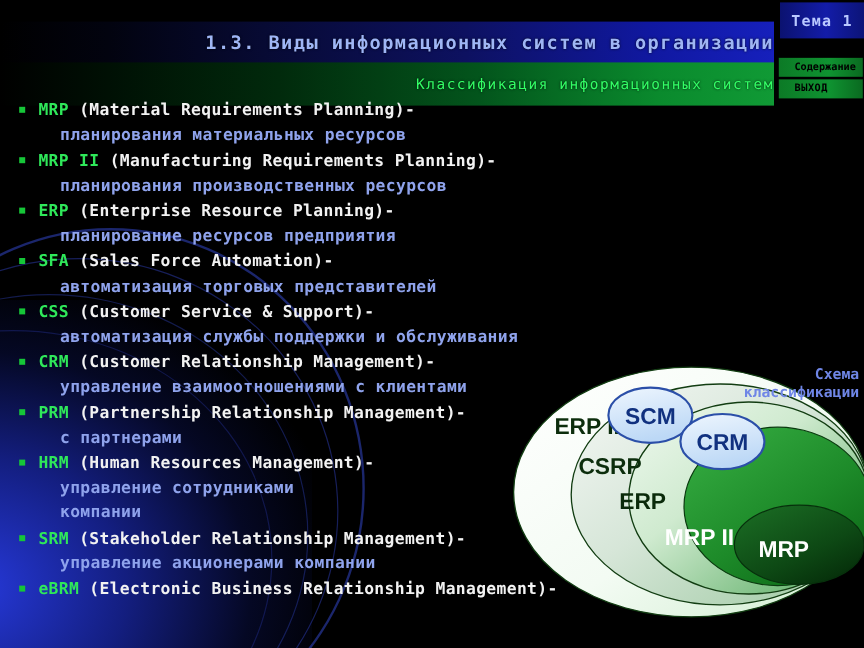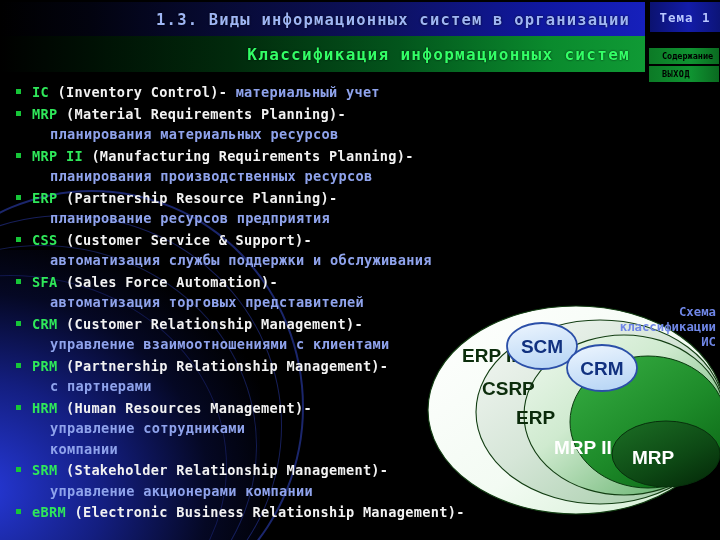--- a/index.html
+++ b/index.html
@@ -48,42 +48,43 @@
   
   .titlebar {
     position: absolute;
     left: 0;
     width: 645px;
     height: 36px;
     display: flex;
     align-items: center;
     justify-content: flex-end;
     box-sizing: border-box;
-    padding-right: 15px;
+    padding-right: 0;
     white-space: nowrap;
+    margin-top: 16px;
   }
   .titlebar-1 {
     top: 2px;
     background: linear-gradient(to right, #000000 0%, #02030f 14%, #070a33 34%, #0d1160 60%, #1018a0 84%, #1620bc 100%);
   }
   .titlebar-2 {
     top: 36px;
     background: linear-gradient(to right, #000000 0%, #001004 14%, #012a0c 36%, #03551c 62%, #0a8a2d 85%, #109a35 100%);
   }
   .title-1-text {
     color: #9fb6f5;
     font-size: 15.5px;
     font-weight: bold;
     letter-spacing: 1.2px;
     text-shadow: 0 0 2px rgba(0,0,0,0.9);
   }
   .title-2-text {
     color: #33ff66;
-    font-size: 16px;
-    font-weight: bold;
+    font-size: 12px;
+    font-weight: normal;
     letter-spacing: 1.3px;
     text-shadow: 0 0 2px rgba(0,0,0,0.9);
   }
 
   
   .btn-theme {
     position: absolute;
     left: 650px;
     top: 2px;
     width: 70px;
@@ -197,46 +198,42 @@
     <span class="title-2-text">Классификация информационных систем</span>
   </div>
 
   <div class="btn-theme">Тема 1</div>
   <div class="btn-small btn-contents">Содержание</div>
   <div class="btn-small btn-exit">ВЫХОД</div>
 
   <div class="bullet-list" id="bullet-list">
       <div class="bullet-item">
         <span class="bullet-mark"></span>
-        <div class="line"><span class="acr">IC</span> <span class="eng">(Inventory Control)-</span> <span class="rus">материальный учет</span></div>
-      </div>
-      <div class="bullet-item">
-        <span class="bullet-mark"></span>
         <div class="line"><span class="acr">MRP</span> <span class="eng">(Material Requirements Planning)-</span></div>
         <div class="line sub-line rus">планирования материальных ресурсов</div>
       </div>
       <div class="bullet-item">
         <span class="bullet-mark"></span>
         <div class="line"><span class="acr">MRP II</span> <span class="eng">(Manufacturing Requirements Planning)-</span></div>
         <div class="line sub-line rus">планирования производственных ресурсов</div>
       </div>
       <div class="bullet-item">
         <span class="bullet-mark"></span>
-        <div class="line"><span class="acr">ERP</span> <span class="eng">(Partnership Resource Planning)-</span></div>
+        <div class="line"><span class="acr">ERP</span> <span class="eng">(Enterprise Resource Planning)-</span></div>
         <div class="line sub-line rus">планирование ресурсов предприятия</div>
+      </div>
+      <div class="bullet-item">
+        <span class="bullet-mark"></span>
+        <div class="line"><span class="acr">SFA</span> <span class="eng">(Sales Force Automation)-</span></div>
+        <div class="line sub-line rus">автоматизация торговых представителей</div>
       </div>
       <div class="bullet-item">
         <span class="bullet-mark"></span>
         <div class="line"><span class="acr">CSS</span> <span class="eng">(Customer Service &amp; Support)-</span></div>
         <div class="line sub-line rus">автоматизация службы поддержки и обслуживания</div>
-      </div>
-      <div class="bullet-item">
-        <span class="bullet-mark"></span>
-        <div class="line"><span class="acr">SFA</span> <span class="eng">(Sales Force Automation)-</span></div>
-        <div class="line sub-line rus">автоматизация торговых представителей</div>
       </div>
       <div class="bullet-item">
         <span class="bullet-mark"></span>
         <div class="line"><span class="acr">CRM</span> <span class="eng">(Customer Relationship Management)-</span></div>
         <div class="line sub-line rus">управление взаимоотношениями с клиентами</div>
       </div>
       <div class="bullet-item">
         <span class="bullet-mark"></span>
         <div class="line"><span class="acr">PRM</span> <span class="eng">(Partnership Relationship Management)-</span></div>
         <div class="line sub-line rus">с партнерами</div>
@@ -254,21 +251,20 @@
       </div>
       <div class="bullet-item">
         <span class="bullet-mark"></span>
         <div class="line"><span class="acr">eBRM</span> <span class="eng">(Electronic Business Relationship Management)-</span></div>
       </div>
     </div>
 
   <div class="schema-label">
     <div>Схема</div>
     <div>классификации</div>
-    <div>ИС</div>
   </div>
 
   <div class="diagram">
     <svg width="300" height="216" viewBox="0 0 300 216" xmlns="http://www.w3.org/2000/svg">
       <defs>
         <linearGradient id="g0" x1="0" y1="0" x2="1" y2="1">
           <stop offset="0%" stop-color="#ffffff"></stop>
           <stop offset="55%" stop-color="#f3fbf3"></stop>
           <stop offset="100%" stop-color="#cdeccd"></stop>
         </linearGradient>

